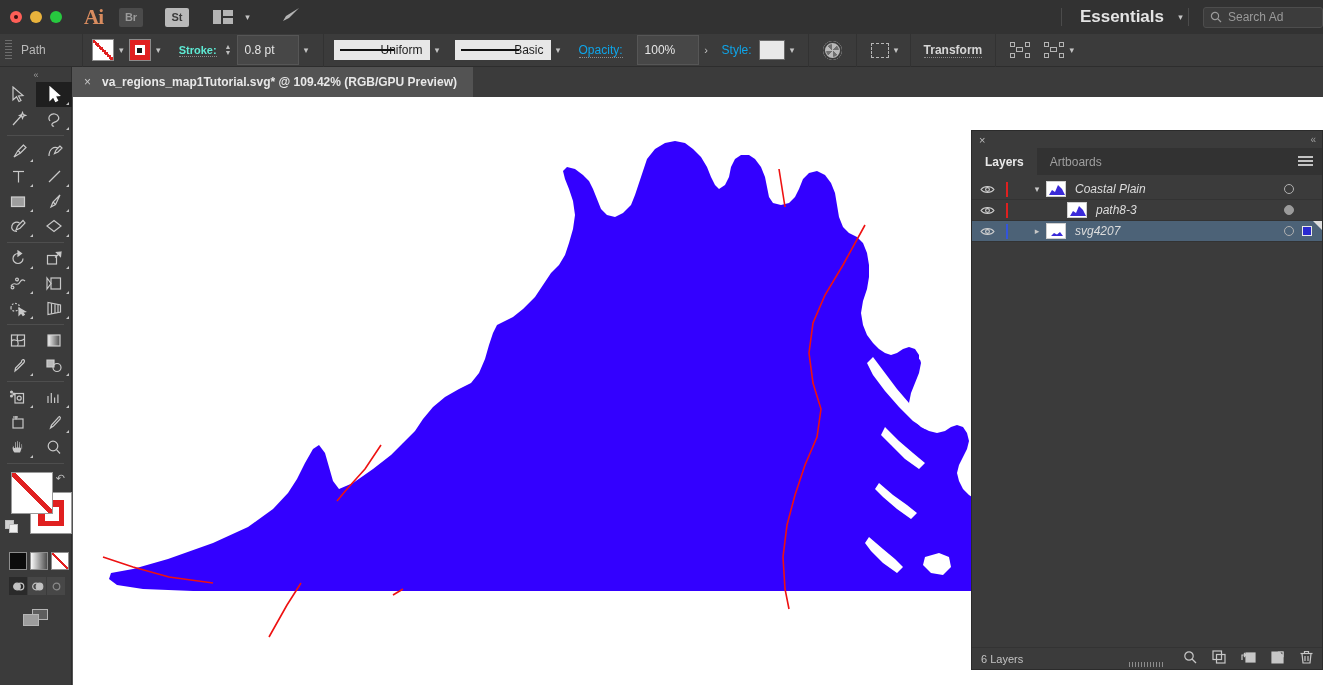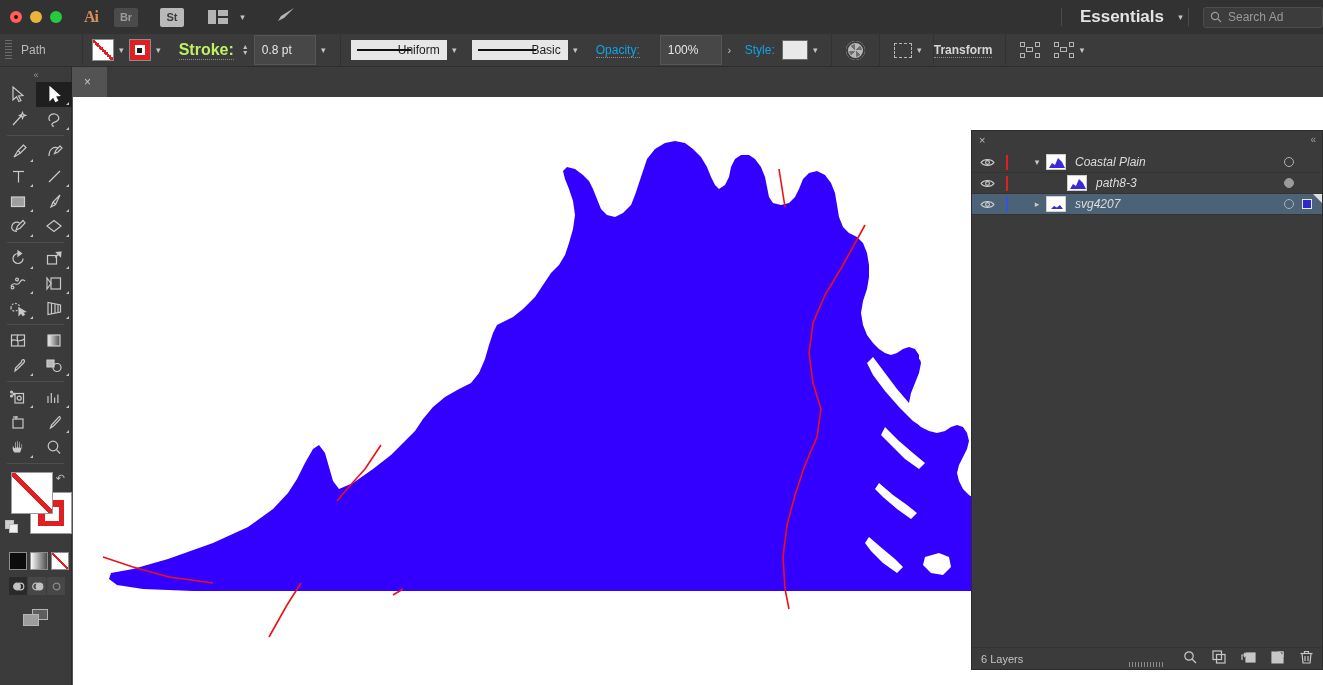--- a/index.html
+++ b/index.html
@@ -10,21 +10,21 @@
   
   .titlebar{ position:absolute; left:0; top:0; width:1323px; height:34px;
     background:#323232; display:flex; align-items:center; }
   .traffic{ display:flex; align-items:center; gap:8px; padding-left:10px; }
   .dot{ width:12px; height:12px; border-radius:50%; position:relative; }
   .dot.r{ background:#ff5f57; }
   .dot.r::after{ content:""; position:absolute; left:4px; top:4px; width:4px; height:4px;
     border-radius:50%; background:#3a1111; }
   .dot.y{ background:#e9b33c; }
   .dot.g{ background:#27c93f; }
-  .ai-logo{ margin-left:22px; color:#d98c5f; font-size:16px; font-weight:bold;
+  .ai-logo{ margin-left:22px; color:#d98c5f; font-size:21px; font-weight:bold;
     font-family:"Liberation Serif", serif; letter-spacing:-1px; }
   .tb-btn{ width:24px; height:19px; background:#4b4b4b; color:#9b9b9b; font-size:11px;
     font-weight:bold; display:flex; align-items:center; justify-content:center;
     border-radius:2px; margin-left:16px; }
   .tb-btn.st{ background:#b9b9b9; color:#3a3a3a; margin-left:22px; }
   .arrange{ margin-left:24px; display:flex; align-items:center; gap:7px; }
   .arrange-ico{ width:20px; height:14px; position:relative; }
   .arrange-ico i{ position:absolute; background:#b4b4b4; display:block; }
   .arrange-ico i:nth-child(1){ left:0; top:0; width:8px; height:14px; }
   .arrange-ico i:nth-child(2){ left:10px; top:0; width:10px; height:6px; }
@@ -46,21 +46,21 @@
   .cb-label{ color:#b9b9b9; font-size:12px; margin-left:9px; }
   .cb-sep{ width:1px; height:33px; background:#323232; }
   .sw{ width:22px; height:22px; border:1px solid #8c8c8c; background:#fff; }
   .sw.none{ background:
      linear-gradient(to top right, transparent 0 45%, #e02020 45% 55%, transparent 55% 100%), #fff; }
   .sw.redstroke{ background:#e02020; display:flex; align-items:center; justify-content:center; }
   .sw.redstroke i{ width:10px; height:10px; background:#fff;
     display:flex; align-items:center; justify-content:center; }
   .sw.redstroke i::after{ content:""; width:5px; height:5px; background:#1a1a1a; }
   .caret{ color:#c4c4c4; font-size:9px; width:15px; text-align:center; cursor:default; }
-  .stroke-lbl{ color:#bef264; font-size:16px; font-weight:bold;
+  .stroke-lbl{ color:#5eead4; font-size:11px; font-weight:bold;
     border-bottom:1px dotted #8b8b8b; }
   .stepper{ display:flex; flex-direction:column; align-items:center;
     color:#bdbdbd; font-size:7px; line-height:6px; margin-left:8px; }
   .field{ background:#474747; border:1px solid #565656; height:30px; color:#e6e6e6;
     font-size:12px; display:flex; align-items:center; padding:0 7px; }
   .profilebox{ background:#e7e7e7; height:20px; width:96px; display:flex;
     align-items:center; justify-content:flex-end; padding-right:7px;
     color:#1d1d1d; font-size:12px; position:relative; }
   .profilebox::before{ content:""; position:absolute; left:6px; top:9px;
     width:54px; height:2px; background:#111; }
@@ -253,32 +253,32 @@
         <span>▼</span>
       </div>
     <div class="field" style="width:62px;margin-left:5px">0.8 pt</div>
     <span class="caret">▾</span>
     <div class="cb-sep" style="margin-left:9px"></div>
     <div class="profilebox" style="margin-left:10px">Uniform</div>
     <span class="caret">▾</span>
     <div class="profilebox basic" style="margin-left:10px;width:96px">Basic</div>
     <span class="caret">▾</span>
     <div class="opacity-lbl" style="margin-left:13px">Opacity:</div>
-    <div class="field" style="width:62px;margin-left:20px">100%</div>
+    <div class="field" style="width:62px;margin-left:14px">100%</div>
     <span class="caret" style="font-size:11px">›</span>
     <div class="opacity-lbl" style="margin-left:8px;border:none">Style:</div>
     <div class="style-sw" style="margin-left:7px"></div>
     <span class="caret">▾</span>
     <div class="cb-sep" style="margin-left:8px"></div>
     <div class="wheel" style="margin-left:14px"></div>
     <div class="cb-sep" style="margin-left:14px"></div>
     <div class="dash-ico" style="margin-left:14px"></div>
     <span class="caret">▾</span>
     <div class="cb-sep" style="margin-left:6px"></div>
-    <div class="transform-lbl" style="">Transform</div>
+    <div class="transform-lbl" style="margin-left:13px">Transform</div>
     <div class="cb-sep" style="margin-left:13px"></div>
     <div class="corners" style="margin-left:14px">
         <i></i>
         <i></i>
         <i></i>
         <i></i>
         <i></i>
       </div>
     <div class="corners" style="margin-left:14px">
         <i></i>
@@ -286,20 +286,21 @@
         <i></i>
         <i></i>
         <i></i>
       </div>
     <span class="caret">▾</span>
   </div>
 
   <div class="tabstrip">
     <div class="doctab">
       <span class="x">×</span>
+      <span class="nm">va_regions_map1Tutorial.svg* @ 109.42% (RGB/GPU Preview)</span>
     </div>
   </div>
 
   <div class="toolbar">
     <div class="tb-grip">«</div>
     <div class="tgrid">
       <div class="tool">
         <svg width="15" height="17" viewBox="0 0 15 17">
             <path d="M2 1 L2 14 L5.5 10.8 L8 15.5 L10 14.5 L7.5 10 L12 9.5 Z"></path>
           </svg>
@@ -593,20 +594,26 @@
       </g>
     </svg>
 
   </div>
 
   <div class="panel">
     <div class="panel-top">
       <span class="x">×</span>
       <span class="cc">«</span>
     </div>
+    <div class="panel-tabs">
+      <div class="ptab active">Layers</div>
+      <div class="ptab">Artboards</div>
+      <div class="ptab-rest"></div>
+      <div class="burger"></div>
+    </div>
     <div class="layer-list">
 
       <div class="lrow">
         <span class="eye">
           <svg width="15" height="11" viewBox="0 0 15 11">
               <path d="M1 5.5 C4 1.5 11 1.5 14 5.5 C11 9.5 4 9.5 1 5.5 Z"></path>
               <circle cx="7.5" cy="5.5" r="1.9"></circle>
             </svg>
         </span>
         <span class="colbar">

